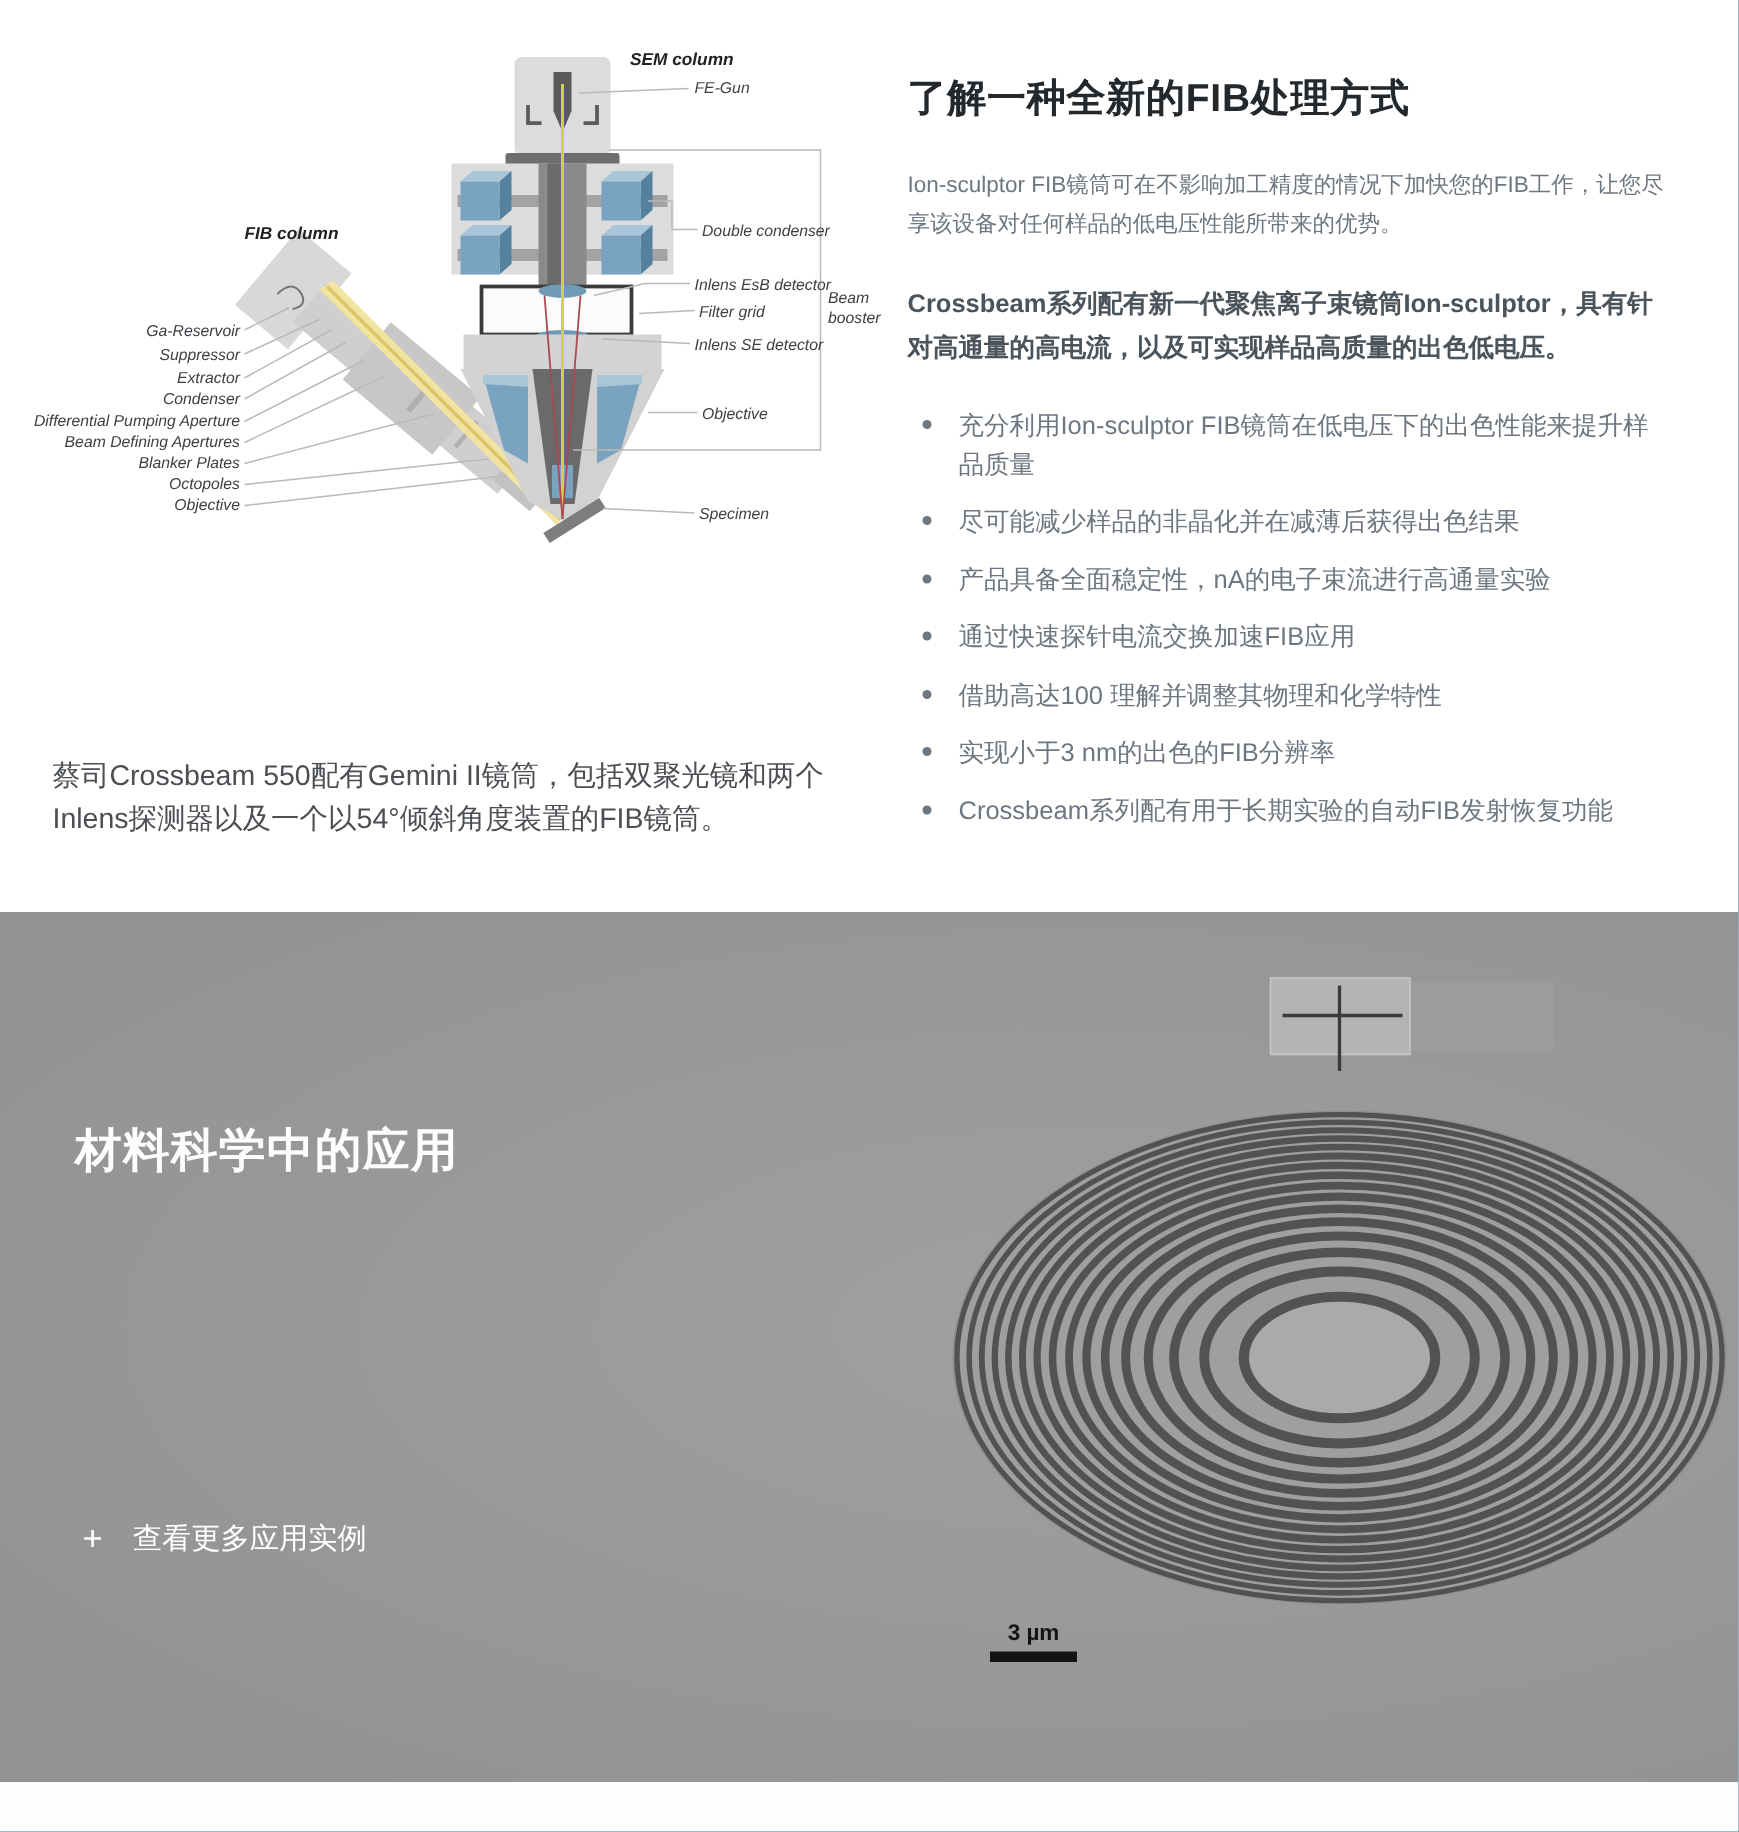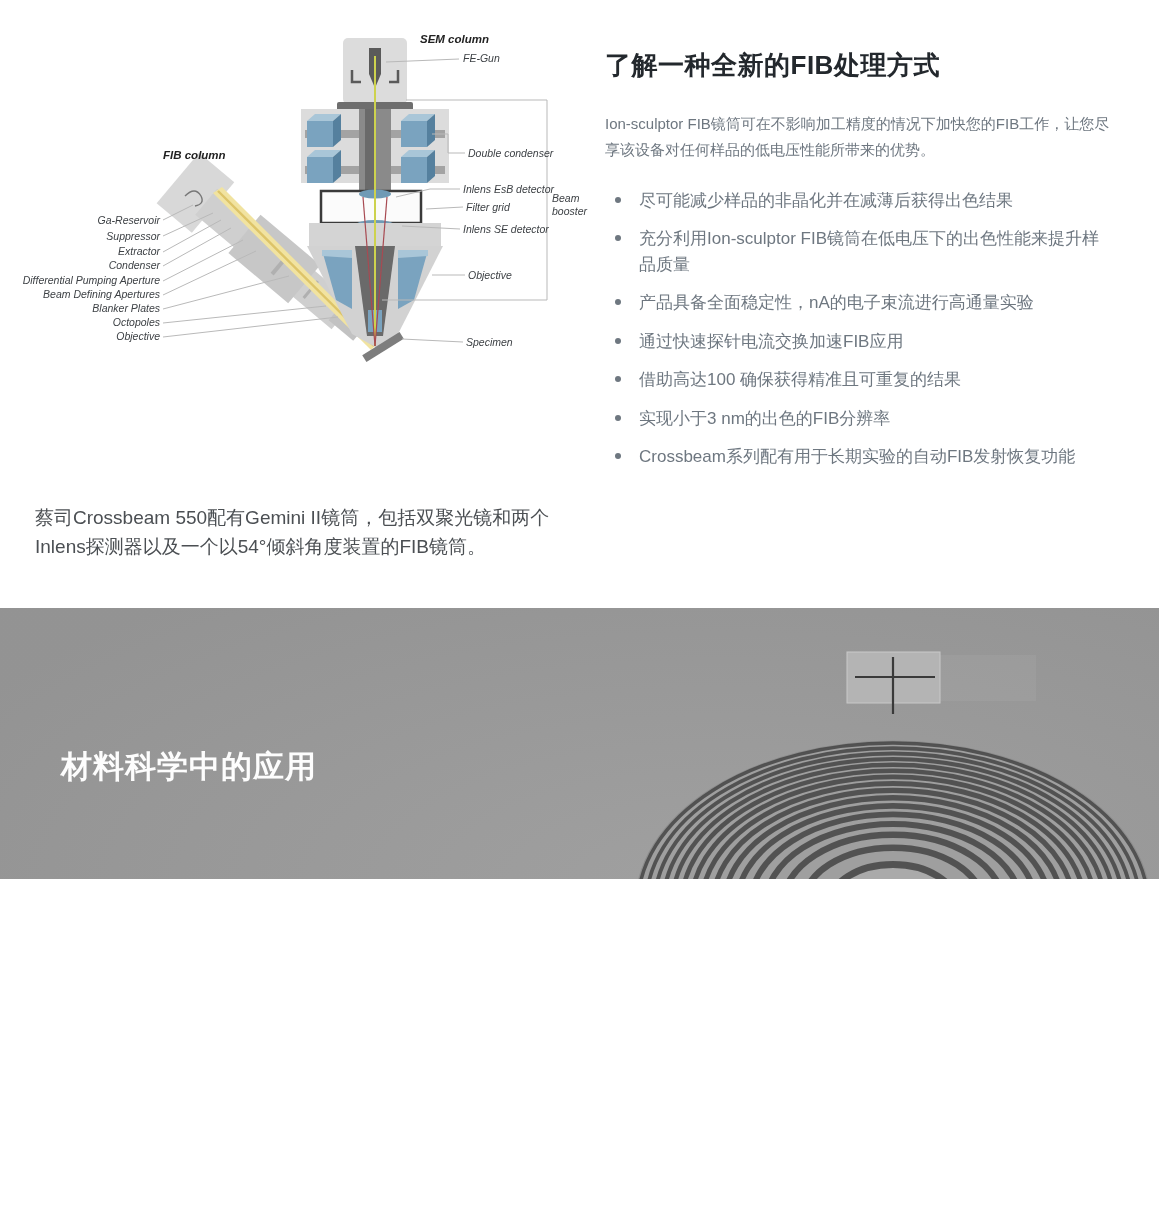--- a/index.html
+++ b/index.html
@@ -1,18 +1,18 @@
 <!DOCTYPE html>
 <html><head>
 <meta charset="utf-8">
 <style>
   * { margin:0; padding:0; box-sizing:border-box; }
   html,body { background:#ffffff; }
   .page {
-    position:relative; width:1159px; height:879px; overflow:hidden;
+    position:relative; width:1159px; height:1221px; overflow:hidden;
     background:#0c4a6e;
     font-family:"Liberation Sans", sans-serif;
   }
   
   .top-section { position:absolute; left:0; top:0; width:1159px; height:608px; background:#ffffff; }
   .diagram-wrap { position:absolute; left:0; top:0; width:600px; height:608px; }
   .diagram-svg { position:absolute; left:0; top:0; }
   .diagram-label { font-family:"Liberation Sans", sans-serif; font-style:italic; font-size:10.5px; fill:#3d4145; }
   .diagram-title { font-family:"Liberation Sans", sans-serif; font-style:italic; font-weight:bold; font-size:11.5px; fill:#222; }
   .leader { stroke:#b9b9b9; stroke-width:1; fill:none; }
@@ -37,21 +37,21 @@
   .sem-section {
     position:absolute; left:0; top:608px; width:1159px; height:580px;
     background:#9b9b9b; overflow:hidden;
   }
   .sem-noise {
     position:absolute; inset:0;
     background:
       radial-gradient(ellipse at 62% 48%, rgba(255,255,255,0.05), rgba(0,0,0,0.05) 85%);
   }
   .sem-svg { position:absolute; left:0; top:0; }
-  .sem-copy { position:absolute; left:50px; top:138px; width:500px; color:#ffffff;margin-left:11px; }
+  .sem-copy { position:absolute; left:50px; top:138px; width:500px; color:#ffffff; }
   .sem-copy h2 { font-size:31px; font-weight:bold; letter-spacing:1px; margin-bottom:38px; color:#fdfdfd; }
   .sem-copy .desc { font-size:18.5px; line-height:1.62; color:#f7f7f7; width:492px; }
   .sem-caption {
     position:absolute; left:50px; top:358px; width:460px;
     font-style:italic; font-size:14.5px; color:#ededed; letter-spacing:0.3px;
   }
   .sem-link {
     position:absolute; left:55px; top:404px;
     display:flex; align-items:center; gap:20px;
     color:#ffffff; font-size:19.5px; cursor:pointer;
@@ -199,26 +199,27 @@
         <text class="diagram-label" text-anchor="end" x="160" y="416">Octopoles</text>
         <text class="diagram-label" text-anchor="end" x="160" y="430">Objective</text>
       </svg>
 
       <p class="diagram-caption">蔡司Crossbeam 550配有Gemini II镜筒，包括双聚光镜和两个Inlens探测器以及一个以54°倾斜角度装置的FIB镜筒。</p>
     </div>
 
     <div class="article">
       <h2>了解一种全新的FIB处理方式</h2>
       <p class="intro">Ion-sculptor FIB镜筒可在不影响加工精度的情况下加快您的FIB工作，让您尽享该设备对任何样品的低电压性能所带来的优势。</p>
+      <p class="strong-para">Crossbeam系列配有新一代聚焦离子束镜筒Ion-sculptor，具有针对高通量的高电流，以及可实现样品高质量的出色低电压。</p>
       <ul>
+        <li>充分利用Ion-sculptor FIB镜筒在低电压下的出色性能来提升样品质量</li>
         <li>尽可能减少样品的非晶化并在减薄后获得出色结果</li>
-        <li>充分利用Ion-sculptor FIB镜筒在低电压下的出色性能来提升样品质量</li>
         <li>产品具备全面稳定性，nA的电子束流进行高通量实验</li>
         <li>通过快速探针电流交换加速FIB应用</li>
-        <li>借助高达100 确保获得精准且可重复的结果</li>
+        <li>借助高达100 理解并调整其物理和化学特性</li>
         <li>实现小于3 nm的出色的FIB分辨率</li>
         <li>Crossbeam系列配有用于长期实验的自动FIB发射恢复功能</li>
       </ul>
     </div>
   </section>
 
   <section class="sem-section">
     <div class="sem-noise"></div>
 
     <svg class="sem-svg" width="1159" height="580" viewBox="0 0 1159 580">

